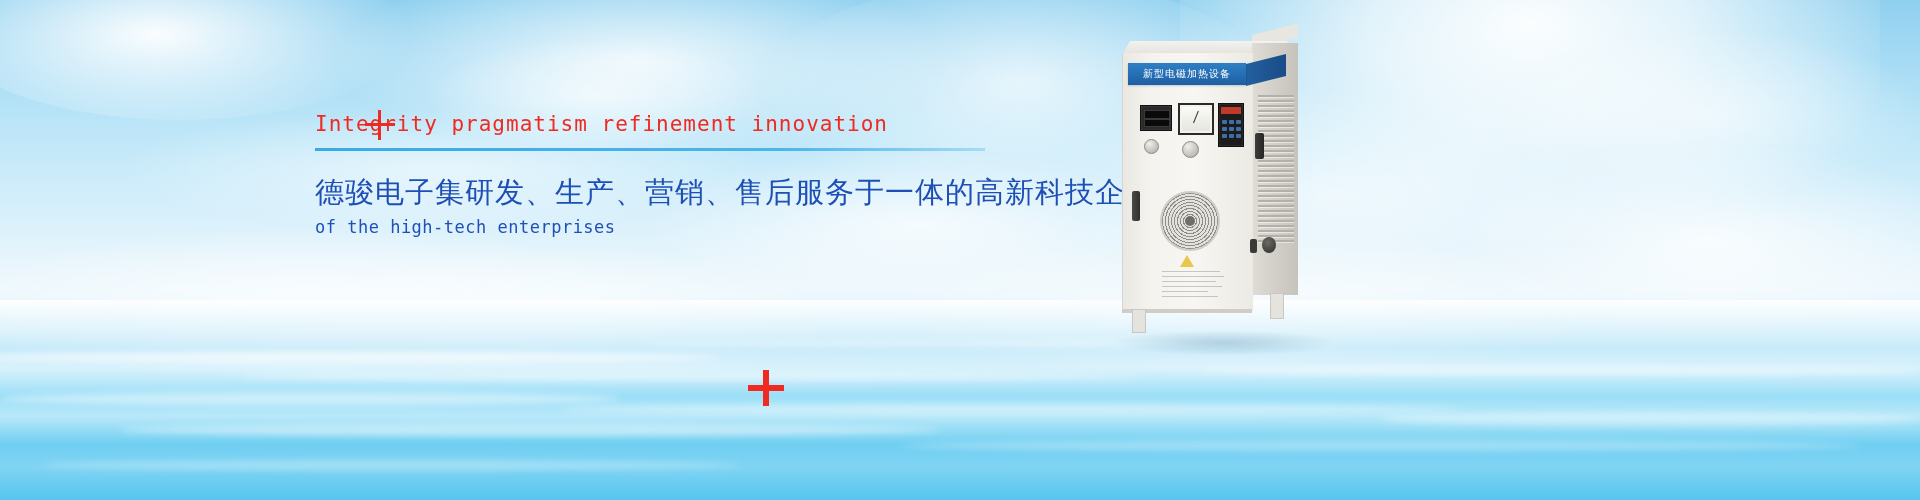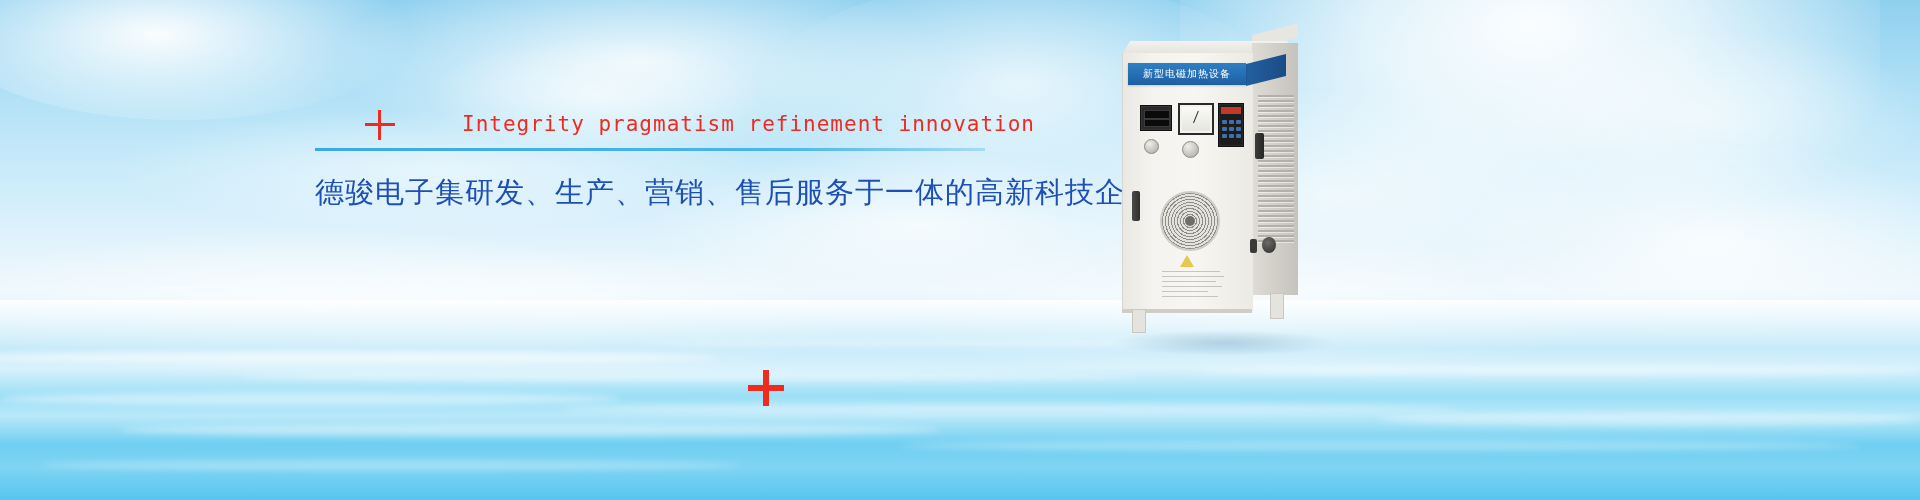--- a/index.html
+++ b/index.html
@@ -74,21 +74,21 @@
   
   #copy{position:absolute;left:315px;top:96px;width:720px;}
   .headline{
     font-family:"DejaVu Sans","Liberation Sans",sans-serif;
     font-size:56px;font-weight:700;letter-spacing:4px;
     color:#ec1b17;line-height:1.05;white-space:nowrap;
   }
   .headline-en{
     font-family:"DejaVu Sans Mono","Liberation Mono",monospace;
     font-size:21px;color:#ee2a21;letter-spacing:1px;
-    margin-top:16px;white-space:nowrap;text-align:right;
+    margin-top:16px;white-space:nowrap;
   }
   .divider{
     margin-top:12px;width:670px;height:3px;
     background:linear-gradient(to right,#3aa9e6 0%,#4bb6ea 70%,rgba(75,182,234,.35) 100%);
   }
   .subtitle{
     font-family:"DejaVu Serif","Liberation Serif",serif;
     font-size:29px;color:#1e4fb4;letter-spacing:1px;
     margin-top:22px;white-space:nowrap;
   }
@@ -244,20 +244,21 @@
   </div>
   <div class="plus" id="plus-bottom">
     <i class="h"></i>
       <i class="v"></i>
   </div>
 
   <div id="copy">
     <div class="headline-en">Integrity  pragmatism  refinement  innovation</div>
     <div class="divider"></div>
     <div class="subtitle">德骏电子集研发、生产、营销、售后服务于一体的高新科技企业</div>
+    <div class="sub-en" style="margin-top:0">of the high-tech enterprises</div>
   </div>
 
   <div class="mach-shadow"></div>
   <div id="machine">
     <div class="m-side-top"></div>
     <div class="m-top"></div>
     <div class="m-side">
     </div>
     <div class="vents">
       <i></i>

